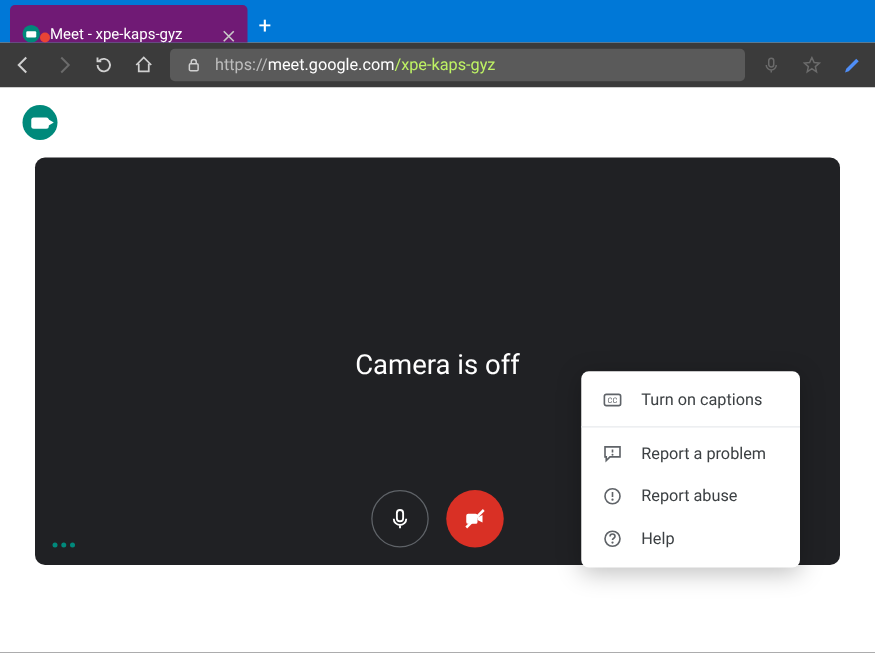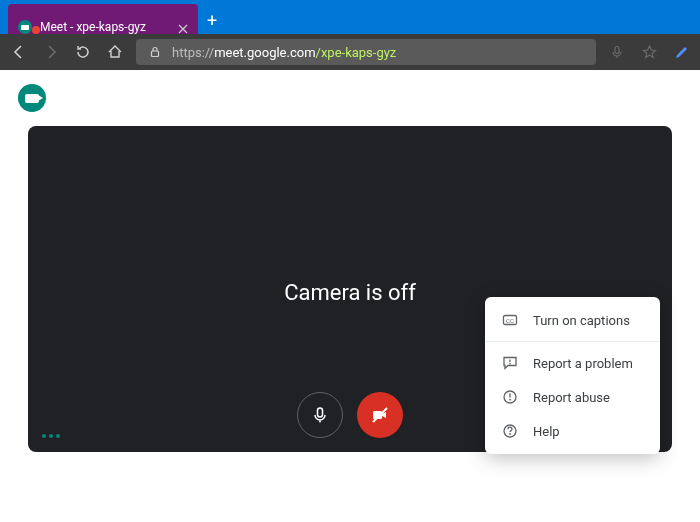--- a/index.html
+++ b/index.html
@@ -37,21 +37,21 @@
 
     .controls { position: absolute; left: 50%; transform: translateX(-50%); bottom: 14px; display: flex; gap: 14px; }
     .ctrl { width: 46px; height: 46px; border-radius: 50%; display: flex; align-items: center; justify-content: center; }
     .ctrl.mic { border: 1px solid #5f6368; color: #fff; }
     .ctrl.cam { background: #d93025; color: #fff; }
 
     .more-dots { position: absolute; left: 14px; bottom: 14px; display: flex; gap: 3px; }
     .more-dots span { width: 4px; height: 4px; border-radius: 50%; background: #00897b; }
 
     
-    .menu { position: absolute; right: 40px; bottom: 16px; width: 175px; background: #fff; border-radius: 6px; box-shadow: 0 4px 20px rgba(0,0,0,0.25); padding: 6px 0; margin-left: 48px; }
+    .menu { position: absolute; right: 60px; bottom: 16px; width: 175px; background: #fff; border-radius: 6px; box-shadow: 0 4px 20px rgba(0,0,0,0.25); padding: 6px 0; margin-left: 48px; }
     .menu-item { display: flex; align-items: center; gap: 14px; padding: 9px 16px; font-size: 13px; color: #3c4043; cursor: pointer; }
     .menu-item.selected { background: #f1f3f4; }
     .menu-item .mi-icon { width: 18px; display: flex; justify-content: center; color: #5f6368; }
     .menu-divider { height: 1px; background: #e8eaed; margin: 4px 0; }
 
     svg { display: block; }
   </style>
 </head>
 <body>
 

